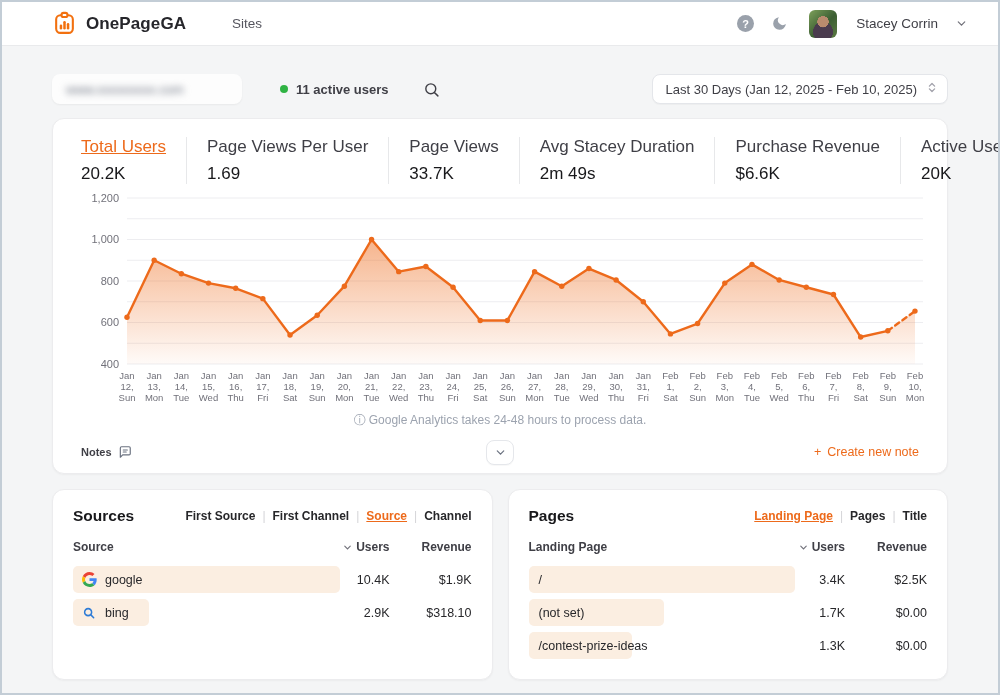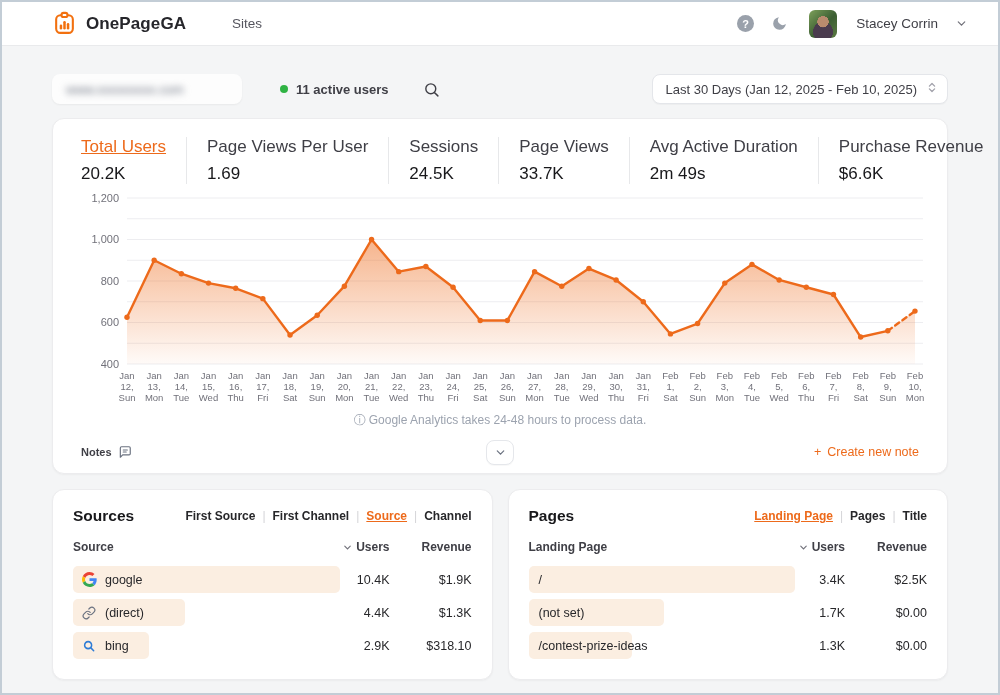--- a/index.html
+++ b/index.html
@@ -161,29 +161,25 @@
 
     <div class="stat">
         <div class="stat-label active">Total Users</div>
         <div class="stat-value">20.2K</div>
       </div>
       <div class="stat">
         <div class="stat-label">Page Views Per User</div>
         <div class="stat-value">1.69</div>
       </div>
       <div class="stat">
-        <div class="stat-label">Sessions</div>
-        <div class="stat-value">24.5K</div>
-      </div>
-      <div class="stat">
         <div class="stat-label">Page Views</div>
         <div class="stat-value">33.7K</div>
       </div>
       <div class="stat">
-        <div class="stat-label">Avg Active Duration</div>
+        <div class="stat-label">Avg Stacey Duration</div>
         <div class="stat-value">2m 49s</div>
       </div>
       <div class="stat">
         <div class="stat-label">Purchase Revenue</div>
         <div class="stat-value">$6.6K</div>
       </div>
       <div class="stat">
         <div class="stat-label">Active Users</div>
         <div class="stat-value">20K</div>
       </div>
@@ -334,32 +330,20 @@
               <path fill="#4285F4" d="M46.98 24.55c0-1.57-.15-3.09-.38-4.55H24v9.02h12.94c-.58 2.96-2.26 5.48-4.78 7.18l7.73 6c4.51-4.18 7.09-10.36 7.09-17.65z"></path>
               <path fill="#FBBC05" d="M10.53 28.59c-.48-1.45-.76-2.99-.76-4.59s.27-3.14.76-4.59l-7.98-6.19C.92 16.46 0 20.12 0 24c0 3.88.92 7.54 2.56 10.78l7.97-6.19z"></path>
               <path fill="#34A853" d="M24 48c6.48 0 11.93-2.13 15.89-5.81l-7.73-6c-2.15 1.45-4.92 2.3-8.16 2.3-6.26 0-11.57-4.22-13.47-9.91l-7.98 6.19C6.51 42.62 14.62 48 24 48z"></path>
             </svg>
           </span>
           <span class="row-label cell">google</span>
           <span class="row-users cell">10.4K</span>
           <span class="row-rev cell">$1.9K</span>
         </div>
         <div class="trow">
-          <div class="bar" style="width: 28%;"></div>
-          <span class="row-icon cell">
-            <svg viewBox="0 0 24 24" width="14" height="14" fill="none" stroke="#6b7280" stroke-width="2" stroke-linecap="round" stroke-linejoin="round">
-              <path d="M10 13a5 5 0 0 0 7.54.54l3-3a5 5 0 0 0-7.07-7.07l-1.72 1.71"></path>
-              <path d="M14 11a5 5 0 0 0-7.54-.54l-3 3a5 5 0 0 0 7.07 7.07l1.71-1.71"></path>
-            </svg>
-          </span>
-          <span class="row-label cell">(direct)</span>
-          <span class="row-users cell">4.4K</span>
-          <span class="row-rev cell">$1.3K</span>
-        </div>
-        <div class="trow">
           <div class="bar" style="width: 19%;"></div>
           <span class="row-icon cell">
             <svg viewBox="0 0 24 24" width="14" height="14" fill="none" stroke="#2e7cd6" stroke-width="2.6" stroke-linecap="round">
               <circle cx="10.5" cy="10.5" r="6"></circle>
               <line x1="15.2" y1="15.2" x2="20" y2="20"></line>
             </svg>
           </span>
           <span class="row-label cell">bing</span>
           <span class="row-users cell">2.9K</span>
           <span class="row-rev cell">$318.10</span>

